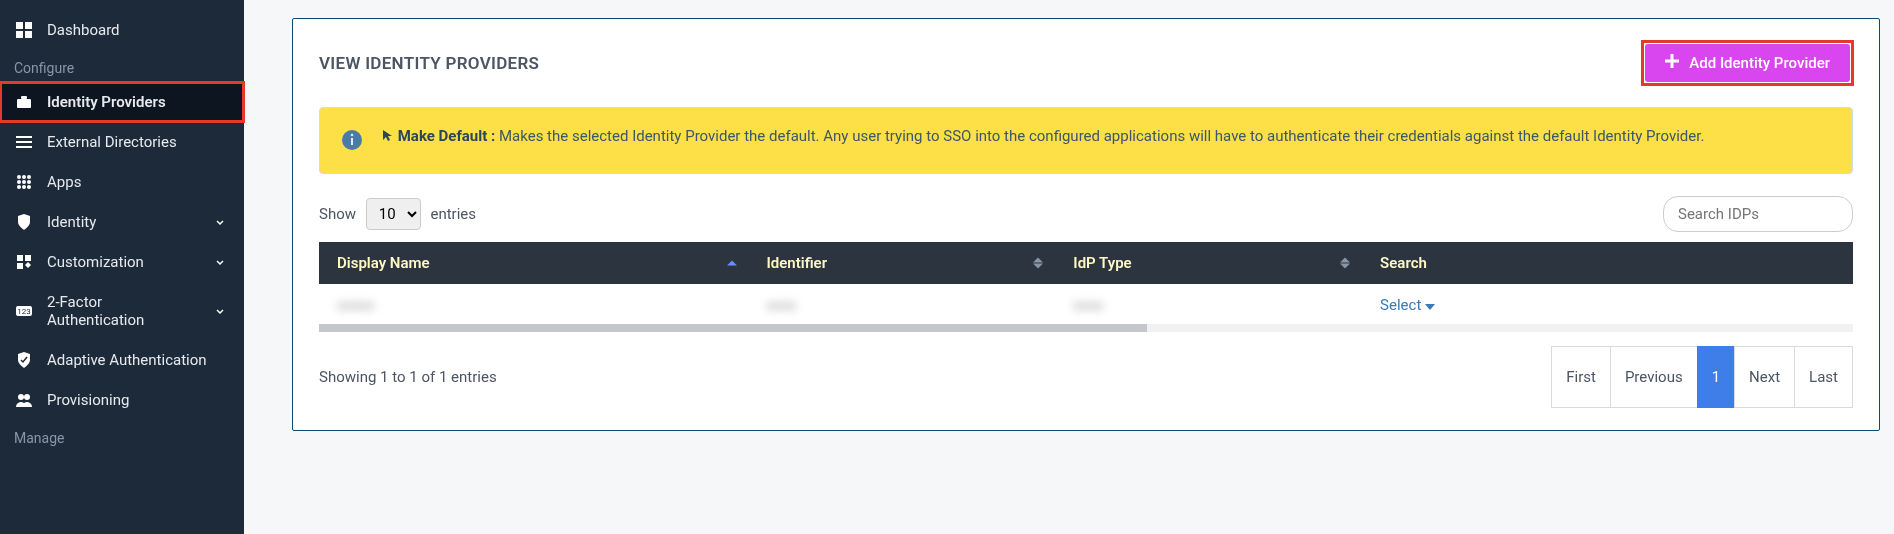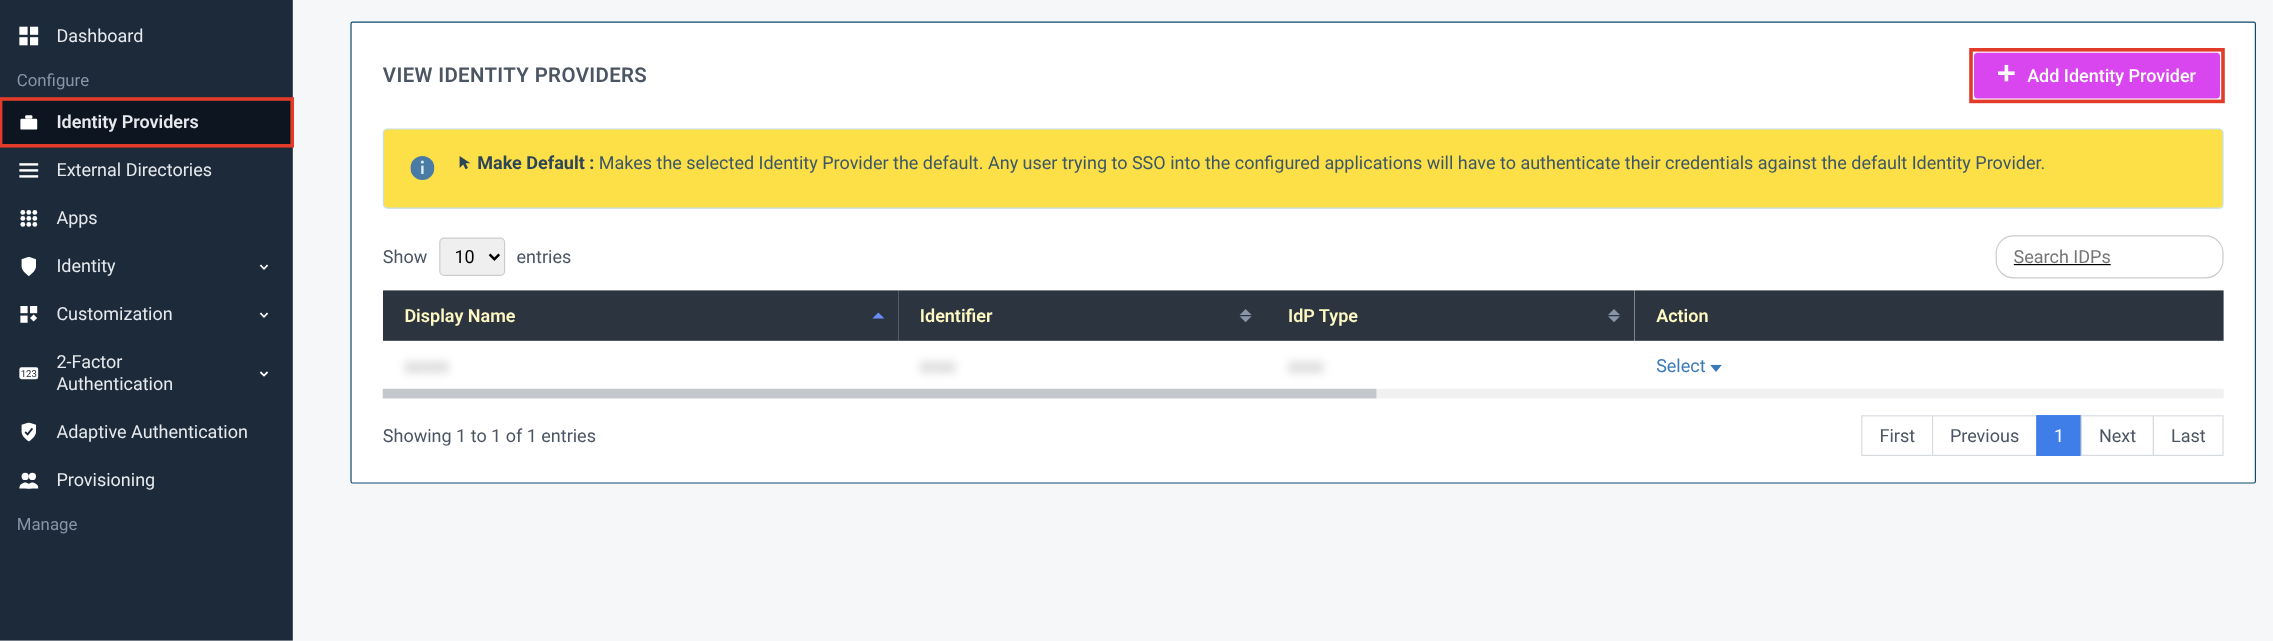--- a/index.html
+++ b/index.html
@@ -16,34 +16,34 @@
   .card { background: #fff; margin: 18px 10px 0 30px; padding: 22px 26px; border: 1px solid #0c4a6e; border-radius: 2px;}
   .card-header { display: flex; align-items: center; justify-content: space-between; margin-bottom: 22px; }
   .page-title { font-size: 17px; font-weight: 600; color: #4b5563; letter-spacing: .3px; }
   .btn-add { background: #d946ef; color: #fff; border: none; padding: 10px 20px; font-size: 15px; border-radius: 3px; display: inline-flex; align-items: center; gap: 10px; cursor: pointer; font-weight: 500;}
   .btn-add-wrap { padding: 3px; }
   .info-box { background: #fde047; border: 1px solid #c4e0ec; border-radius: 4px; padding: 16px 22px; display: flex; gap: 20px; align-items: flex-start; color: #3c5768; font-size: 15px; line-height: 1.6; margin-bottom: 22px;}
   .info-box .icon { color: #4a7ba6; flex-shrink:0; margin-top:6px;}
   .info-box b { color: #2c4658; }
   .table-controls { display: flex; align-items: center; justify-content: space-between; margin-bottom: 10px; color: #4b5563; font-size: 15px;}
   .table-controls select { padding: 5px 8px; border: 1px solid #ccc; border-radius: 4px; font-size: 15px; margin: 0 6px; }
-  .search-in { padding: 8px 14px; border: 1px solid #ccc; border-radius: 15px; font-size: 15px; width: 190px; text-decoration: underline;}
+  .search-in { padding: 8px 14px; border: 1px solid #ccc; border-radius: 15px; font-size: 15px; width: 190px;}
   table.data { width: 100%; border-collapse: collapse; }
   table.data thead th { background: #2b343f; color: #fef9c3; text-align: left; padding: 12px 18px; font-size: 15px; font-weight: 600; position: relative;}
   .sort-ind { position:absolute; right:12px; top:50%; transform:translateY(-50%); display:flex; flex-direction:column; gap:1px;}
   .tri { width:0;height:0;border-left:5px solid transparent;border-right:5px solid transparent;}
   .tri.up{border-bottom:5px solid #8895a6;}
   .tri.down{border-top:5px solid #8895a6;}
   .tri.up.active{border-bottom-color:#6a8cff;}
   table.data tbody td { padding: 12px 18px; border-bottom: 1px solid #e2e5e9; font-size: 15px; color:#555;}
   .blur { filter: blur(4px); color:#999;}
   .select-link { color:#3b7ab8; cursor:pointer; display:inline-flex; align-items:center; gap:4px; font-size:15px;}
   .table-footer { display:flex; justify-content:space-between; align-items:center; margin-top:14px; color:#4b5563; font-size:15px;}
   .pager { display:flex; }
-  .pager .pg { border:1px solid #d7dbe0; padding:7px 14px; font-size:15px; color:#4b5563; background:#fff; cursor:pointer; margin-left:-1px;}
+  .pager .pg { border:1px solid #d7dbe0; padding:21px 14px; font-size:15px; color:#4b5563; background:#fff; cursor:pointer; margin-left:-1px;}
   .pager .pg.active { background:#3f7ee8; color:#fff; border-color:#3f7ee8;}
   .scroll-track { height:8px; background:#f1f1f1; margin-top:-3px;}
   .scroll-thumb { height:8px; background:#c4c7cc; width:54%; }
 </style>
 </head>
 <body>
 
 <nav class="sidebar">
   <div class="sidebar-item">
     <span class="icon">
@@ -233,21 +233,21 @@
               </span>
           </th>
           <th style="width:20%">
             <span>IdP Type</span>
             <span class="sort-ind">
                 <span class="tri up"></span>
                 <span class="tri down"></span>
               </span>
           </th>
           <th style="width:32%">
-            <span>Action</span>
+            <span>Search</span>
           </th>
         </tr>
       </thead>
       <tbody>
         <tr>
           <td><span class="blur">xxxxx</span></td>
           <td><span class="blur">xxxx</span></td>
           <td><span class="blur">xxxx</span></td>
           <td>
             <span class="select-link">

